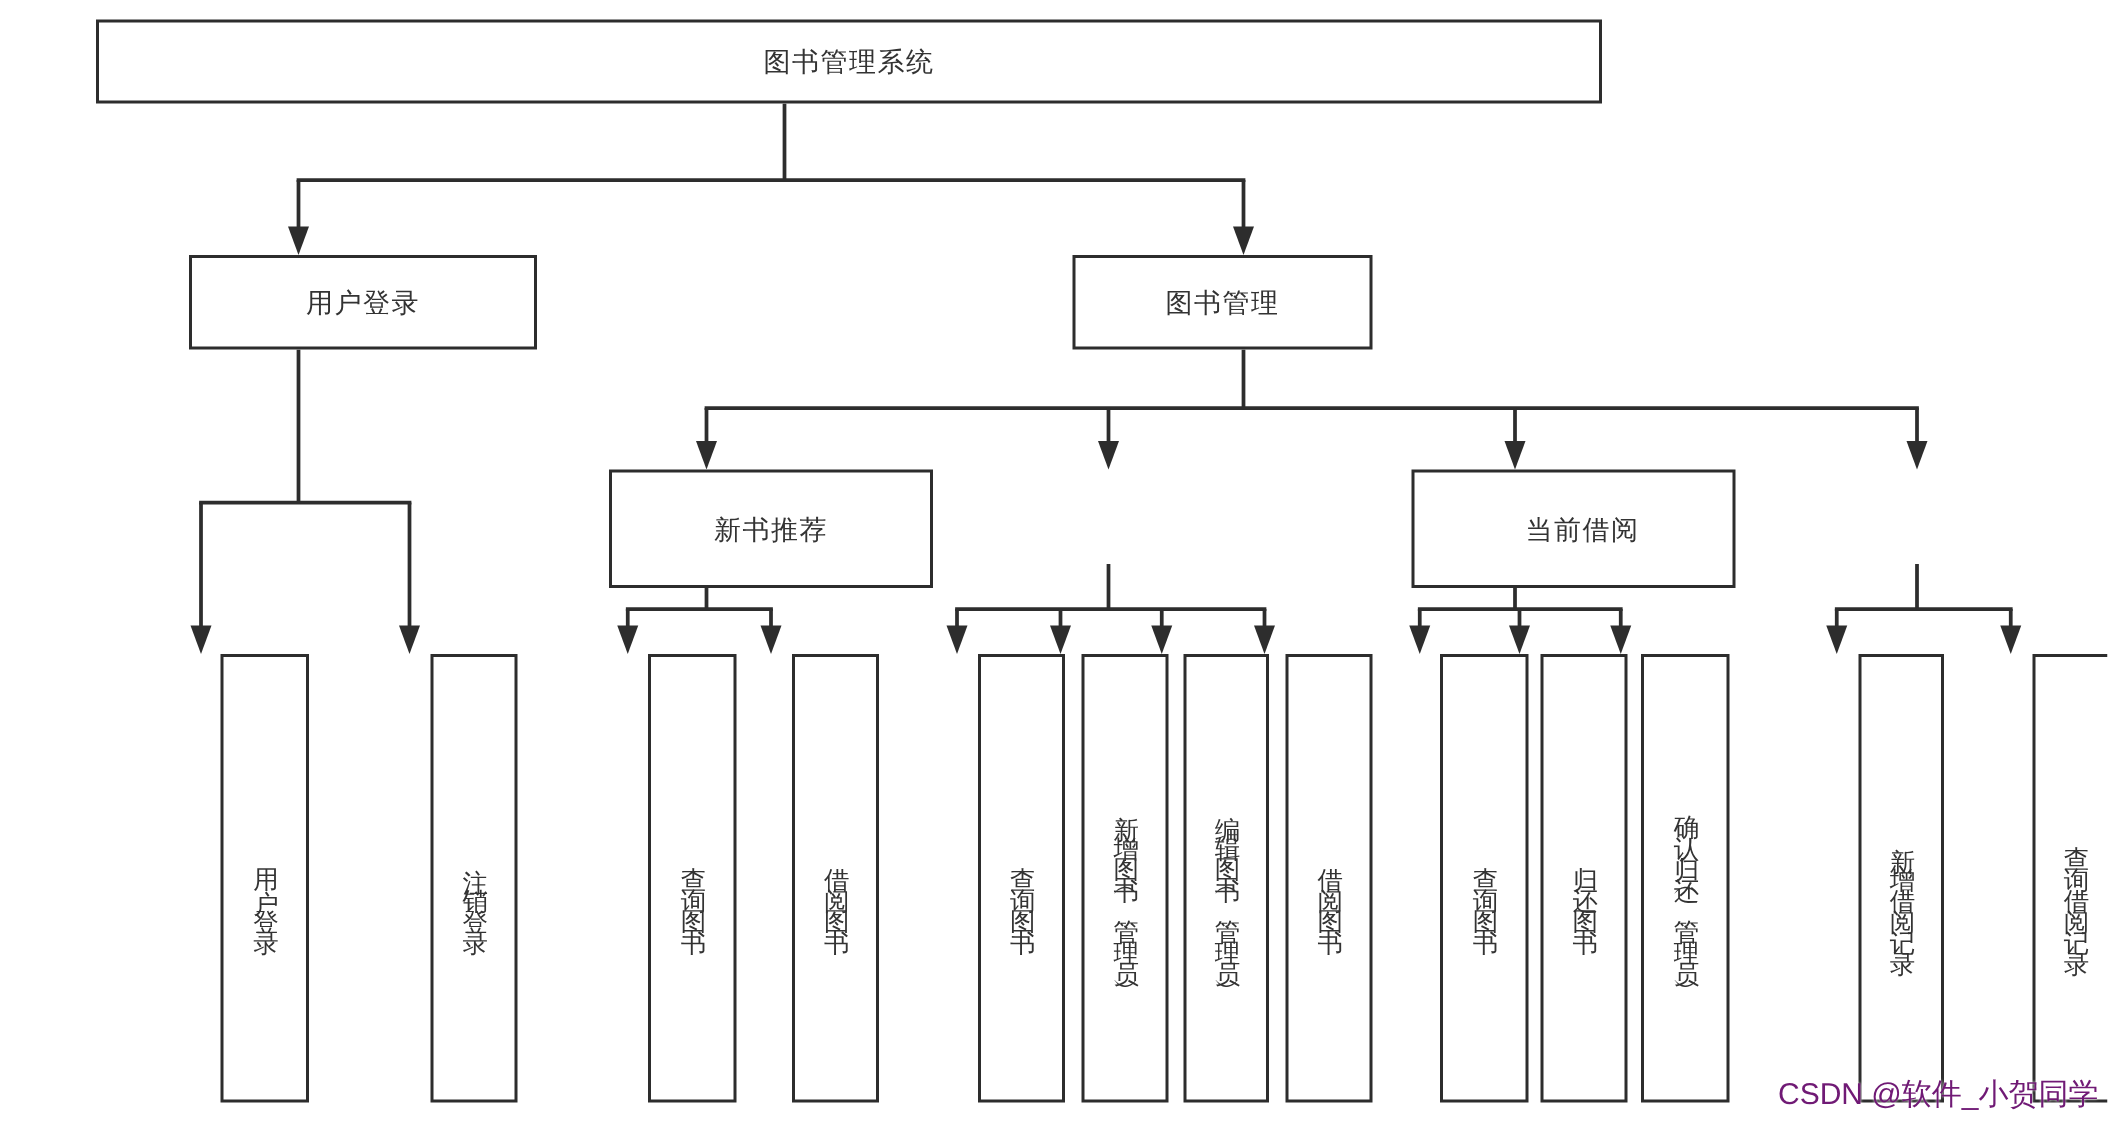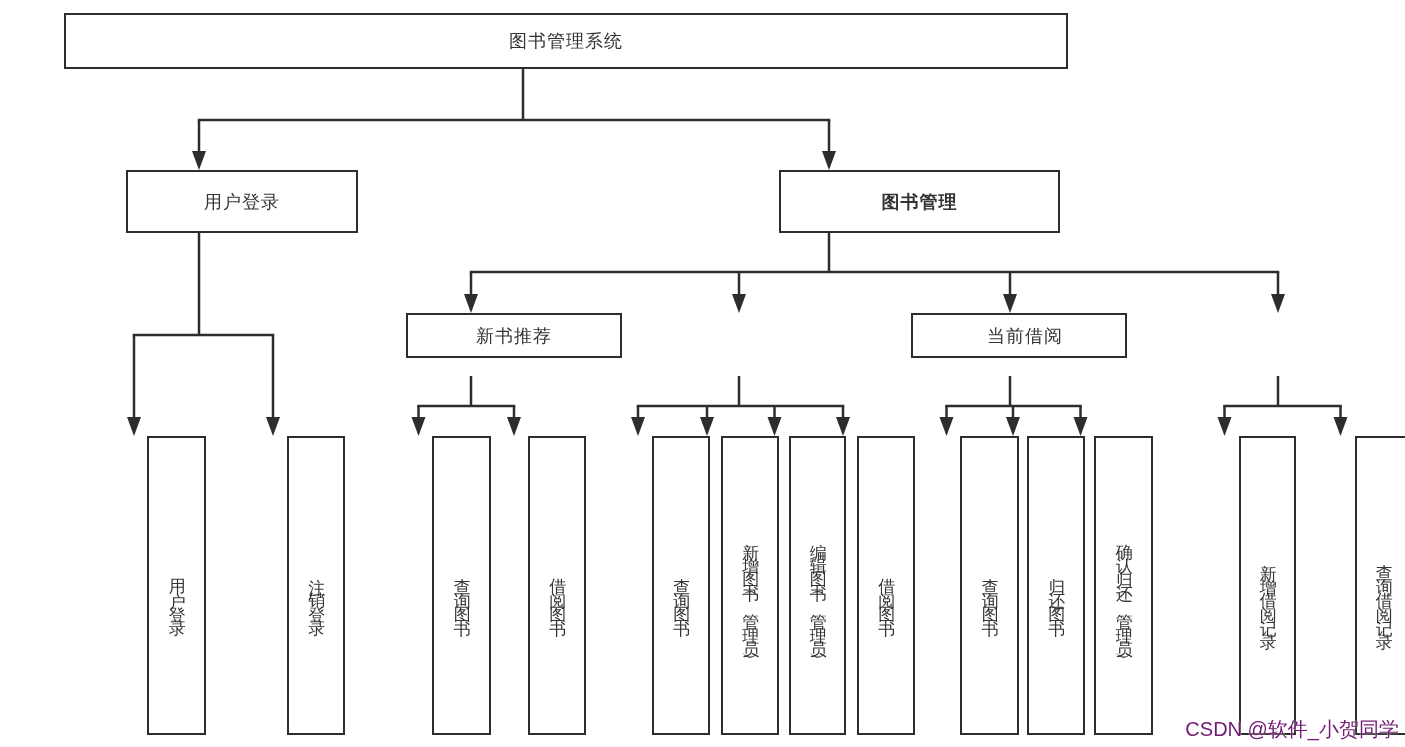--- a/index.html
+++ b/index.html
@@ -28,25 +28,25 @@
     z-index: 1;
     margin-left: 43px;
   }
   .h-label {
     font-size: 18px;
     letter-spacing: 1px;
     white-space: nowrap;
   }
   .root-box   { left: 21px;  top: 13px;  width: 1004px; height: 56px; }
   .lvl2-user  { left: 83px;  top: 170px; width: 232px;  height: 63px; }
-  .lvl2-book  { left: 736px; top: 170px; width: 281px;  height: 63px; font-weight: bold; }
-  .lvl3       { top: 313px;  height: 45px; width: 216px; }
+  .lvl2-book  { left: 672px; top: 170px; width: 200px;  height: 63px; }
+  .lvl3       { top: 313px;  height: 79px; width: 216px; }
   .lvl3-new     { left: 363px;  }
   .lvl3-borrow  { left: 631px;  }
-  .lvl3-current { left: 868px; padding-left: 12px;  }
+  .lvl3-current { left: 898px; padding-left: 12px;  }
   .lvl3-record  { left: 1170px; }
   .leaf { top: 436px; height: 299px; }
   .leaf .v-label {
     writing-mode: vertical-rl;
     text-orientation: mixed;
     font-size: 17px;
     line-height: 1.1;
     letter-spacing: 14px;
     margin-bottom: -14px;
     white-space: nowrap;

